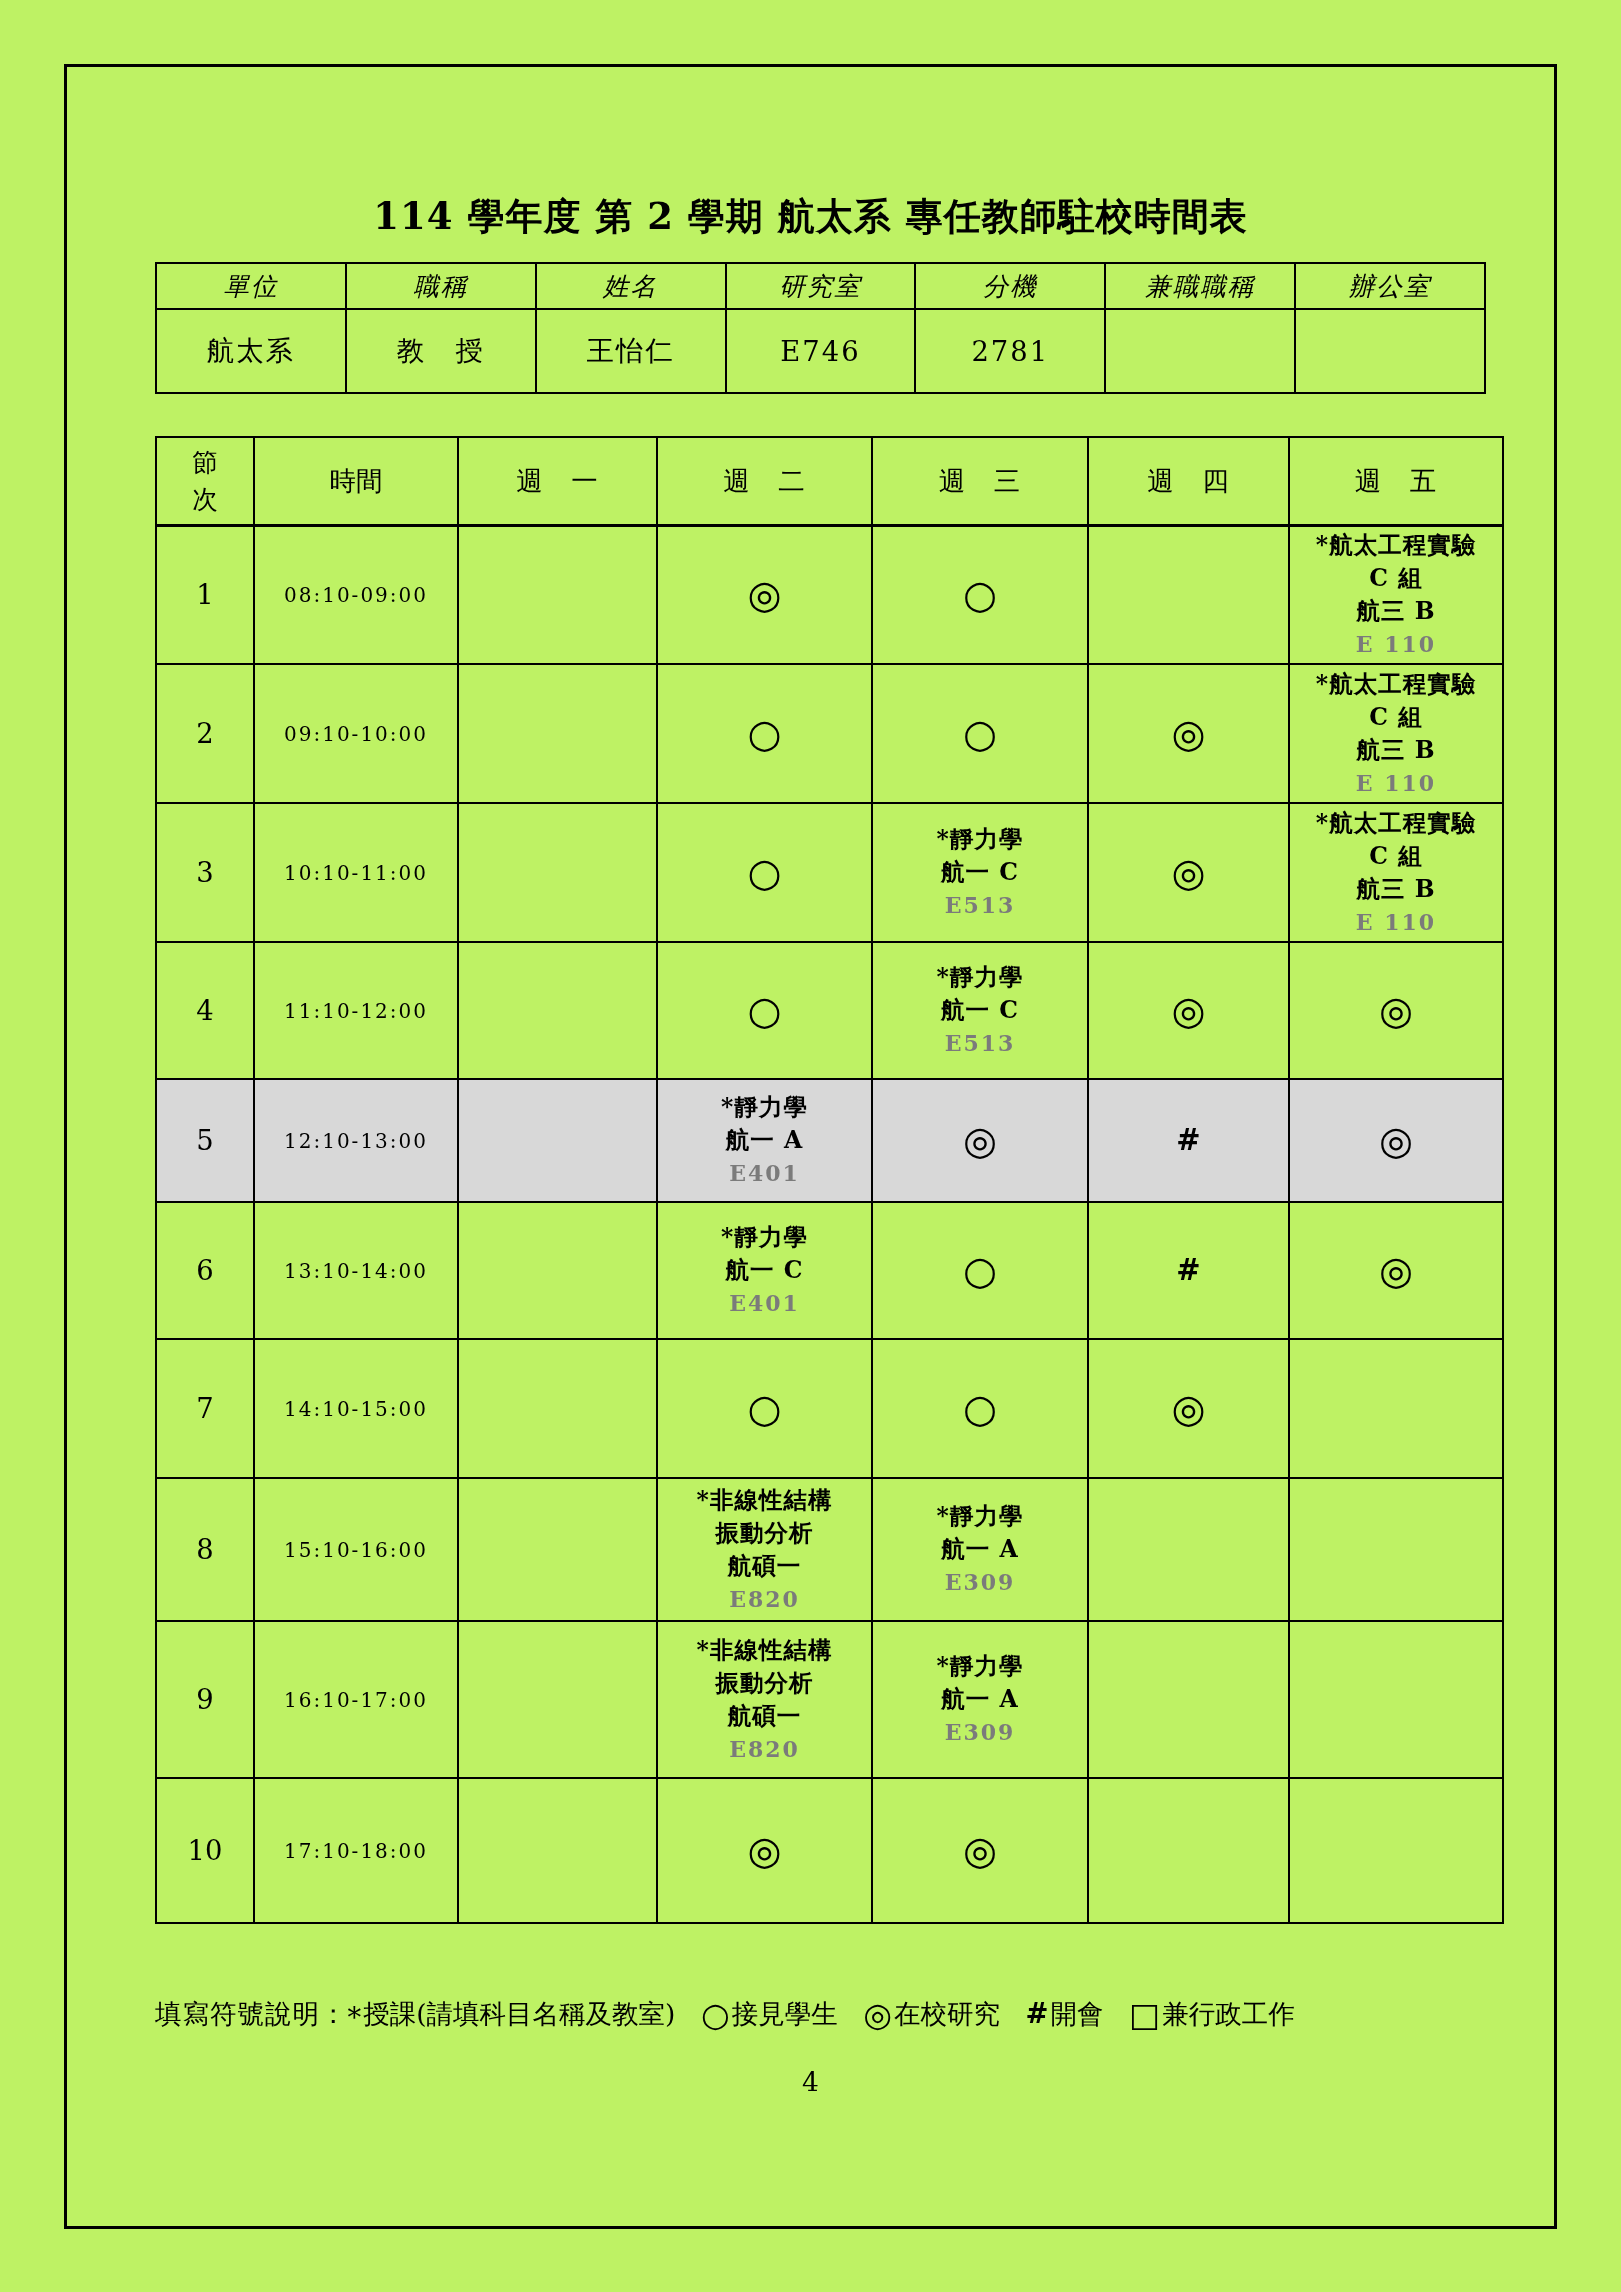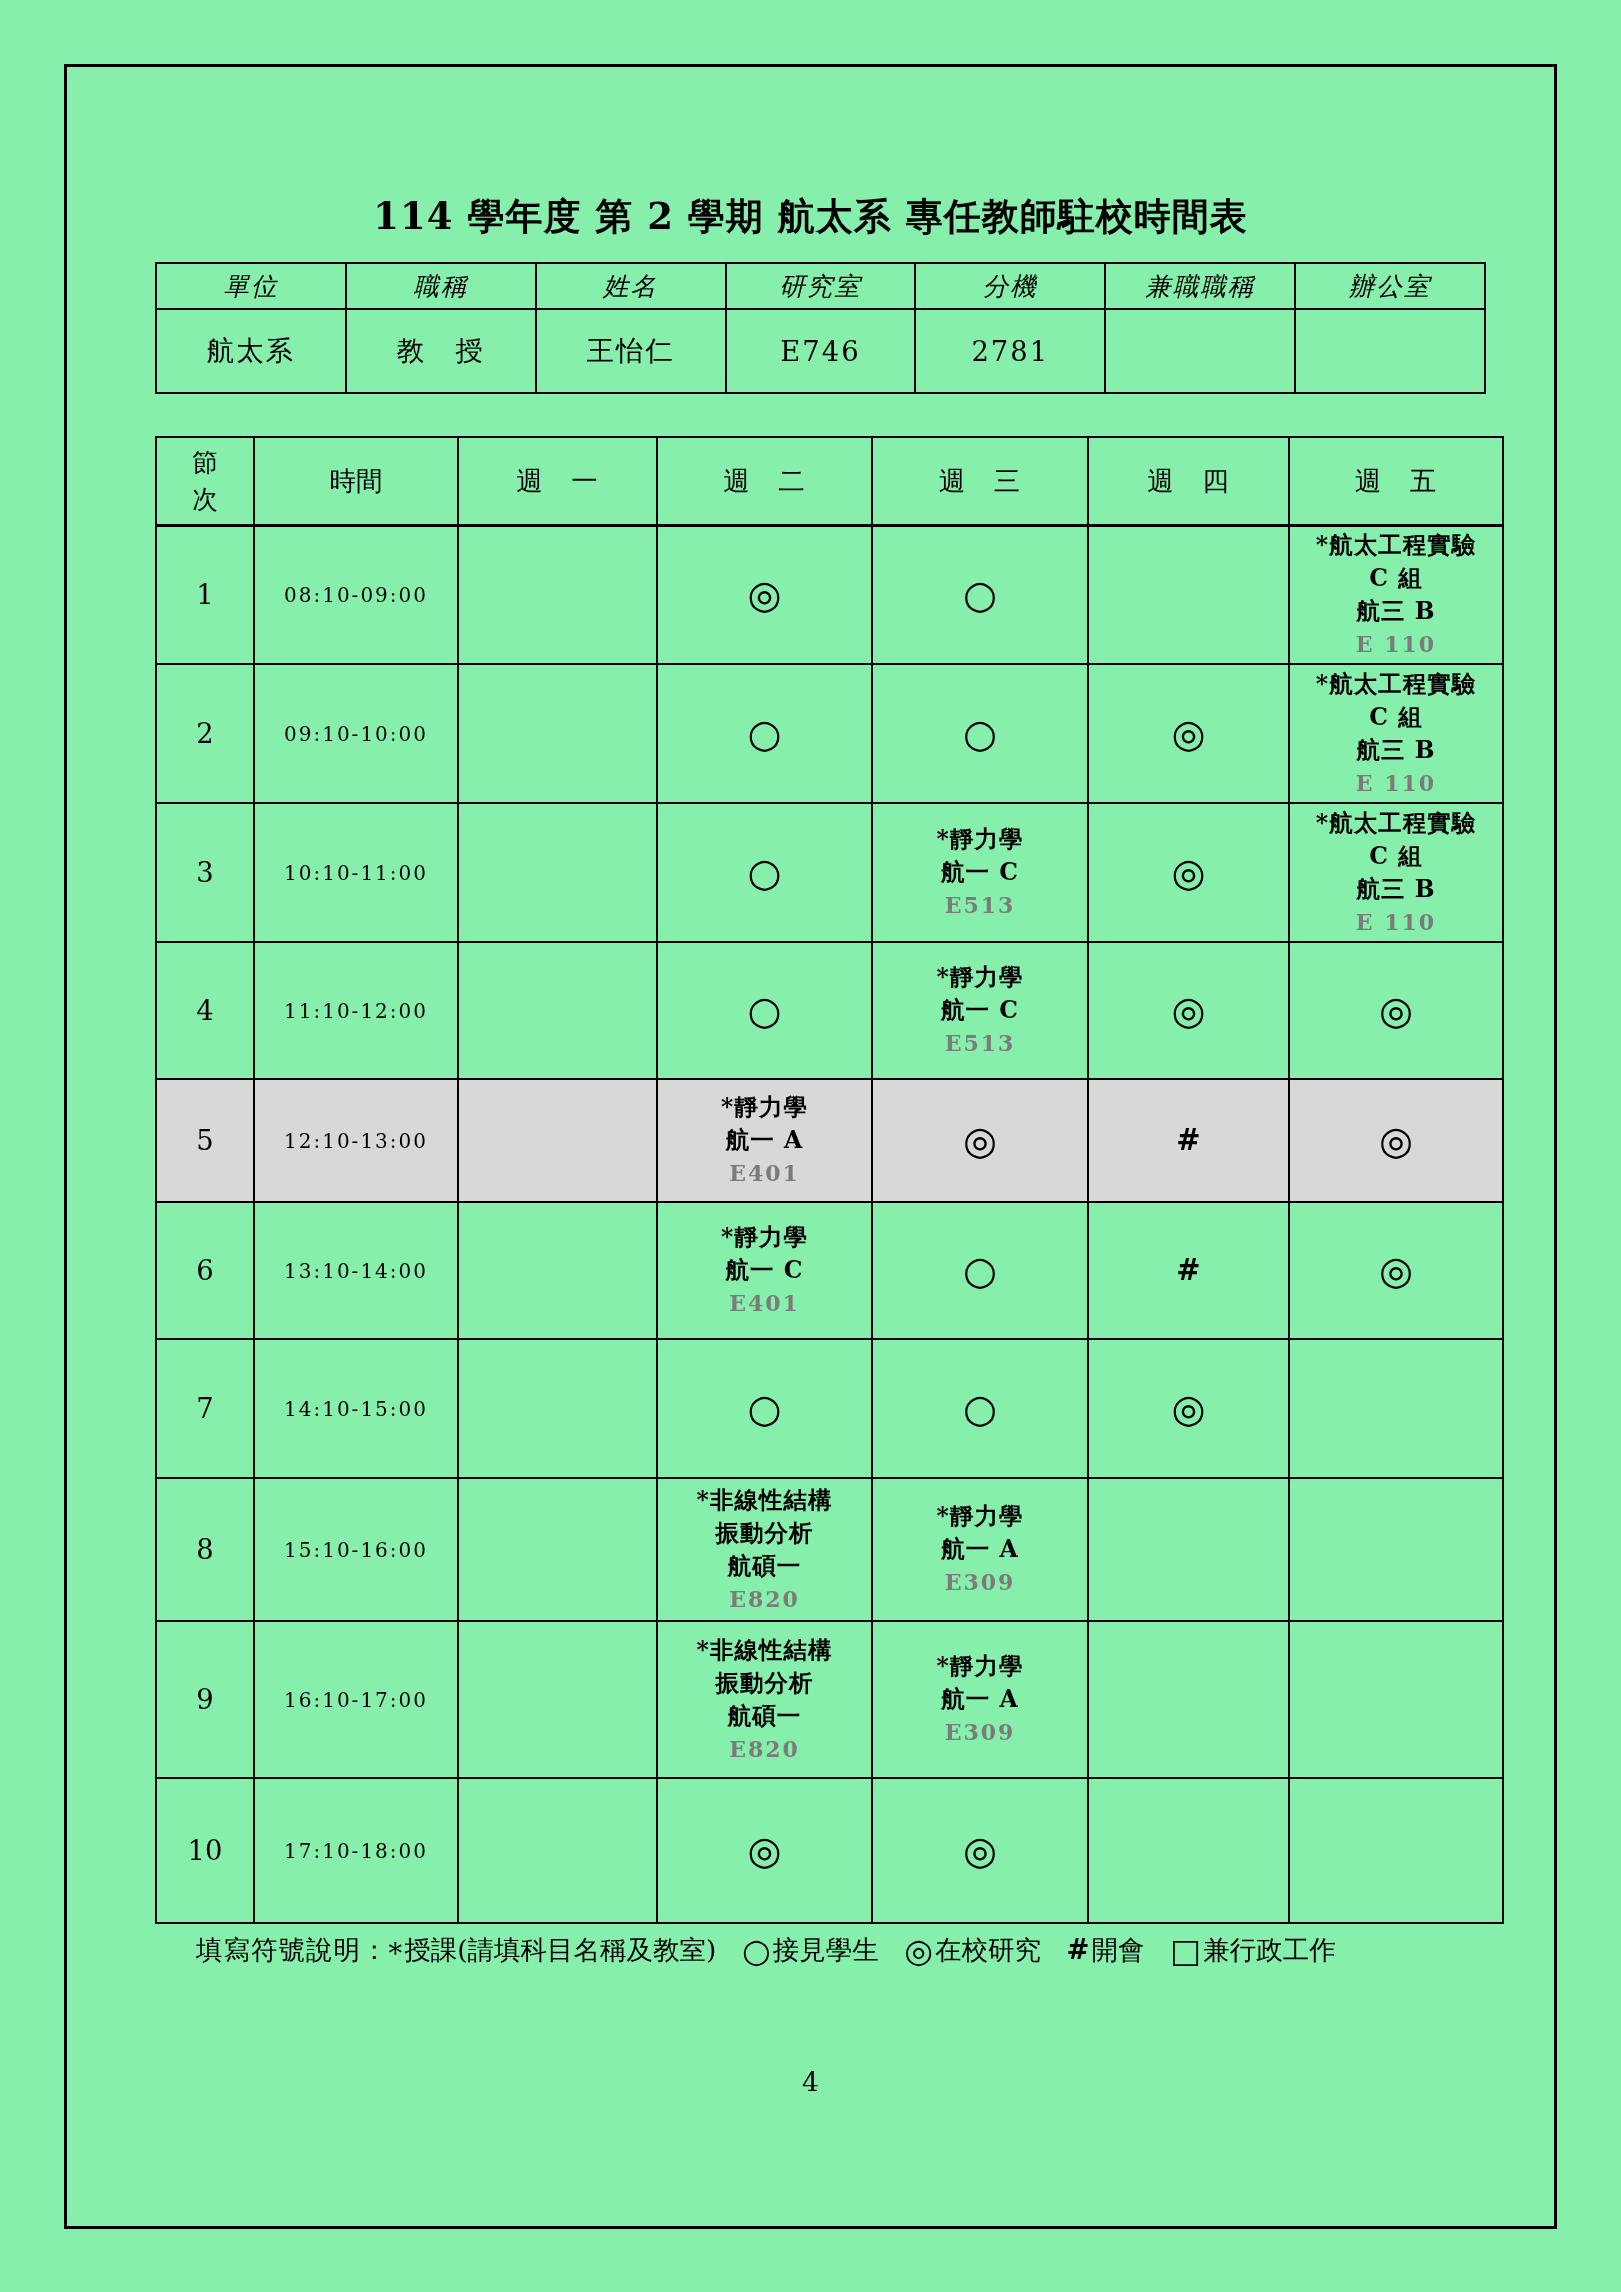--- a/index.html
+++ b/index.html
@@ -1,19 +1,19 @@
 <!DOCTYPE html>
 <html><head>
 <meta charset="utf-8">
 <style>
   html,body{margin:0;padding:0;background:#ffffff;}
   .page{
     position:relative;
     width:1621px;height:2293px;
-    background:#86efac;
+    background:#bef264;
     font-family:"DejaVu Serif","Liberation Serif",serif;
     color:#000;
     overflow:hidden;
   }
   .frame{
     position:absolute;left:64px;top:64px;right:64px;bottom:64px;
     border:3.9px solid #000;
   }
   .title{
     position:absolute;top:192px;left:0;width:100%;
@@ -44,23 +44,22 @@
   .c-period{font-size:27.4px;}
   .c-time{font-size:20px;letter-spacing:2px;white-space:nowrap;}
   .day-head{letter-spacing:1px;white-space:pre;}
   .shaded td{background:#d8d8d8;}
   .sym-circle{font-size:39px;line-height:1;display:inline-block;}
   .sym-hash{font-size:29px;line-height:1;font-weight:bold;display:inline-block;}
   .course-line{font-size:23.5px;font-weight:bold;line-height:33px;letter-spacing:1px;white-space:nowrap;}
   .room-line{font-size:22px;line-height:33px;color:#7b7b7b;letter-spacing:2px;font-weight:bold;}
   
   .legend{
-    position:absolute;left:155px;top:1932px;width:1353px;
+    position:absolute;left:155px;top:1996px;width:1353px;
     font-size:26.5px;
-    margin-left:41px;
   }
   .legend-line1{display:flex;align-items:center;}
   .legend-heading{letter-spacing:1px;}
   .legend-item{display:flex;align-items:center;margin-right:25.5px;white-space:nowrap;}
   .legend-sym{line-height:1;margin-right:2px;}
   .legend-sym.big{font-size:33px;}
   .legend-sym.star{font-size:27.4px;transform:translateY(3.9px);}
   .legend-sym.hash{font-size:27.4px;font-weight:bold;}
   .legend-note{margin-top:13.7px;letter-spacing:1px;}
   .page-number{

